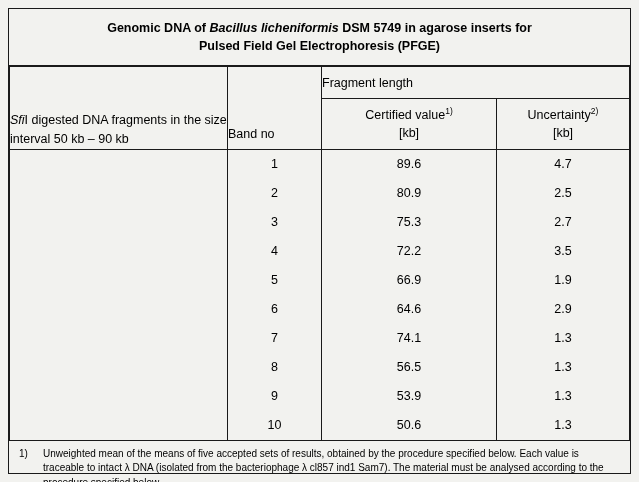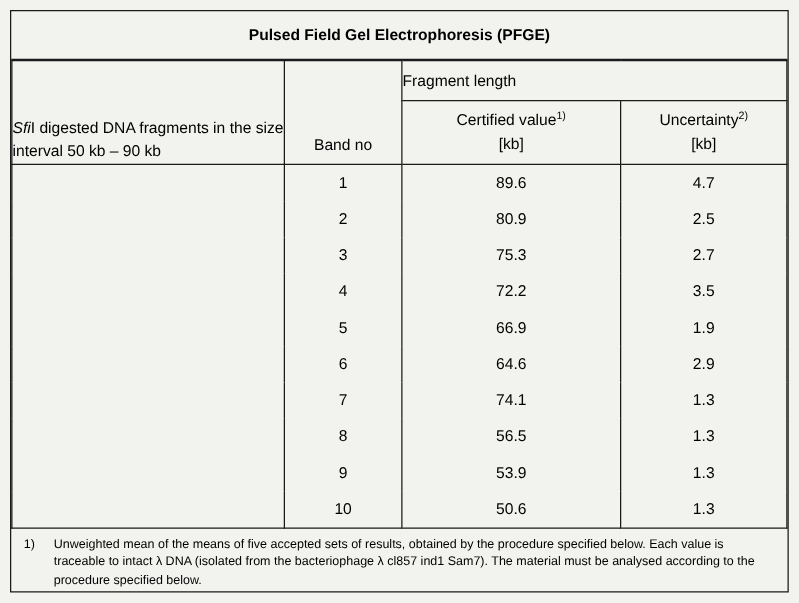--- a/index.html
+++ b/index.html
@@ -76,21 +76,21 @@
     padding: 8px 10px 8px 8px;
     font-size: 12.5px;
     line-height: 1.5;
     vertical-align: top;
     margin-left: 23px;
   }
   .desc-inner {
     padding-top: 44px;
   }
   .bandno-cell {
-    text-align: center;
+    text-align: left;
     font-size: 12.5px;
     vertical-align: top;
   }
   .bandno-inner {
     padding-top: 52px;
   }
 
   
   .rows-wrap {
     flex: 1 1 auto;
@@ -138,20 +138,21 @@
   .cert-col { width: 175px; }
   .unc-col { width: auto; }
 </style>
 </head>
 <body>
 
 <div class="page">
   <div class="card">
 
     <div class="title-block">
+      <span class="title-line"><span>Genomic DNA of </span><span class="it">Bacillus licheniformis</span><span> DSM 5749 in agarose inserts for</span></span>
       <span class="title-line">Pulsed Field Gel Electrophoresis (PFGE)</span>
     </div>
 
     <table class="main">
       <colgroup>
         <col class="first-col">
         <col class="band-col">
         <col class="cert-col">
         <col class="unc-col">
       </colgroup>

